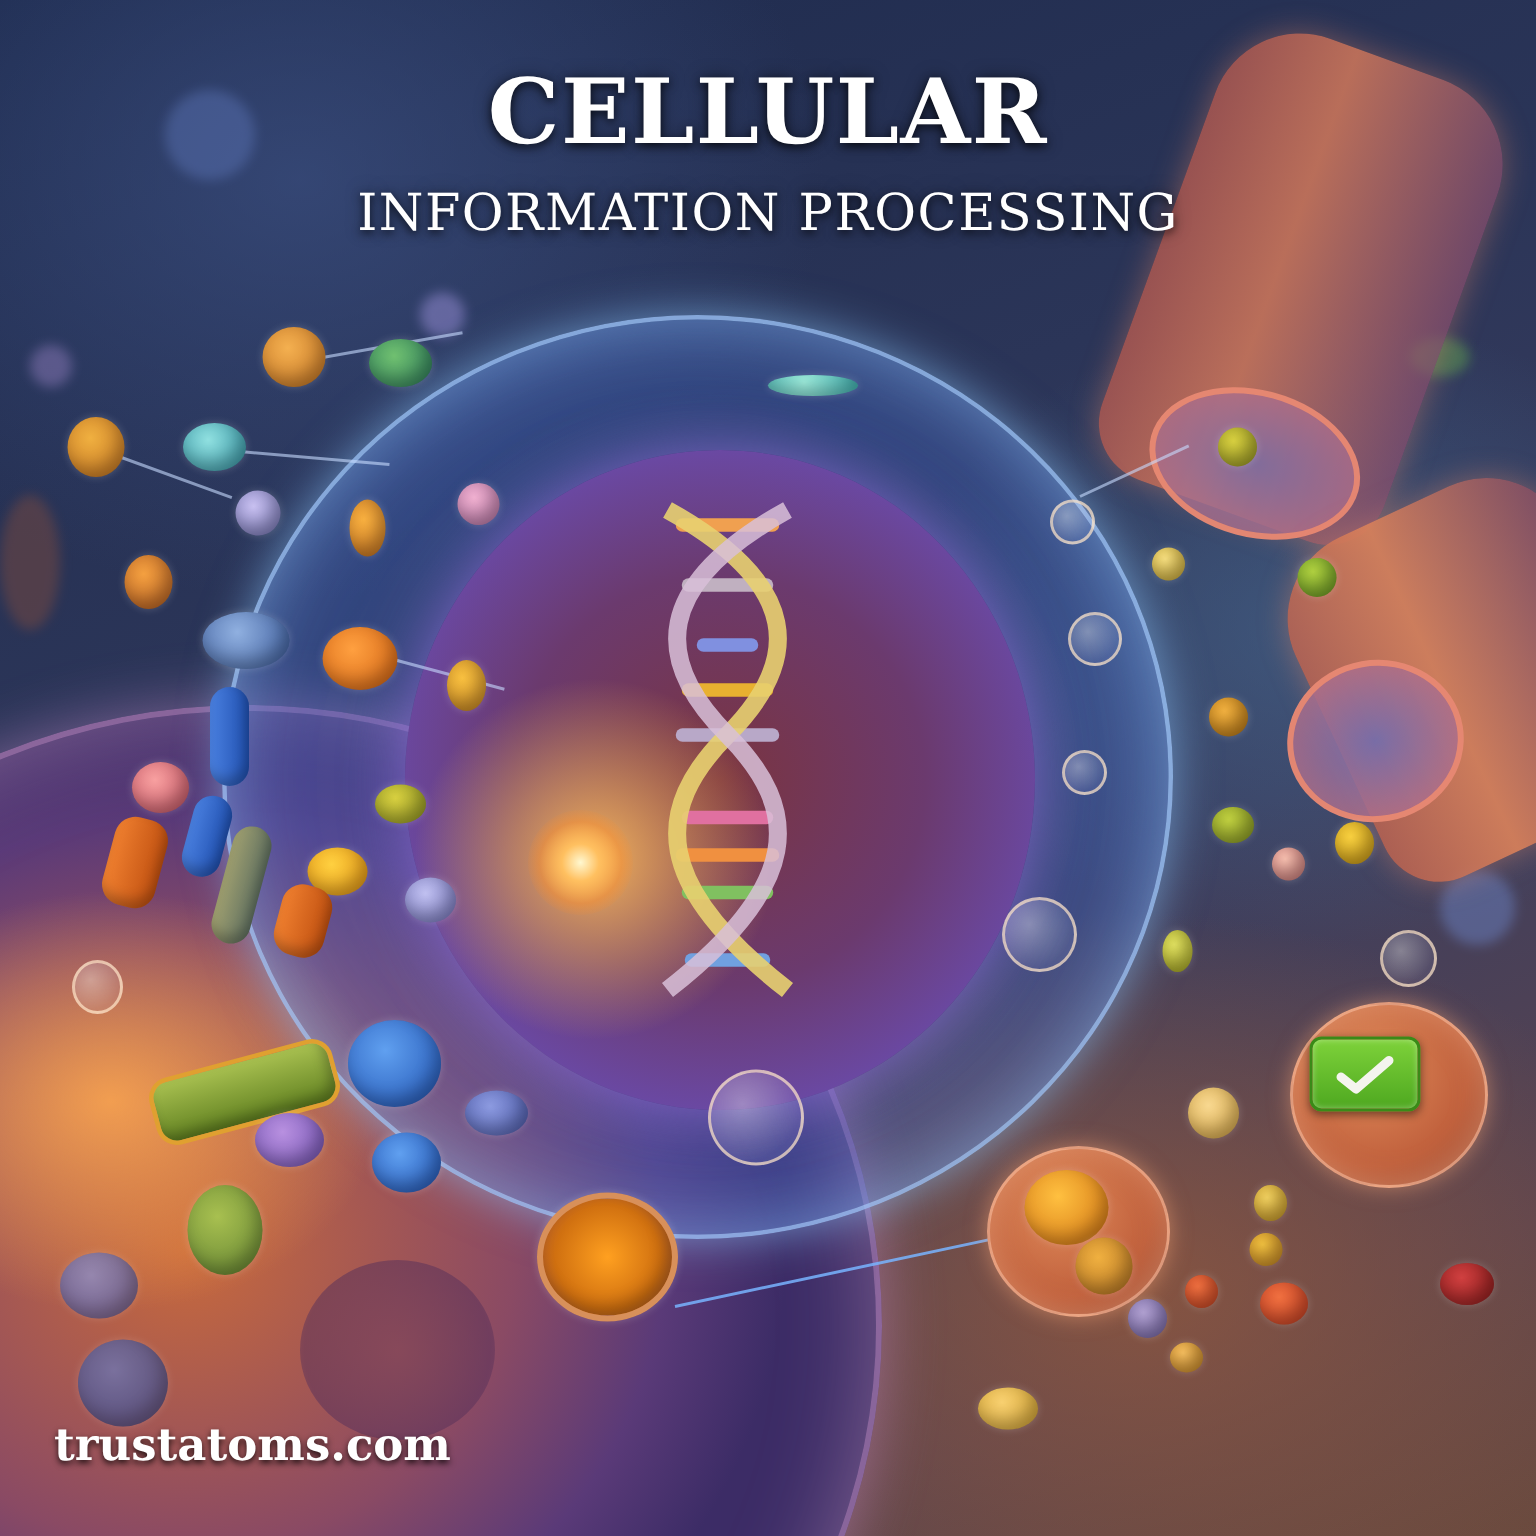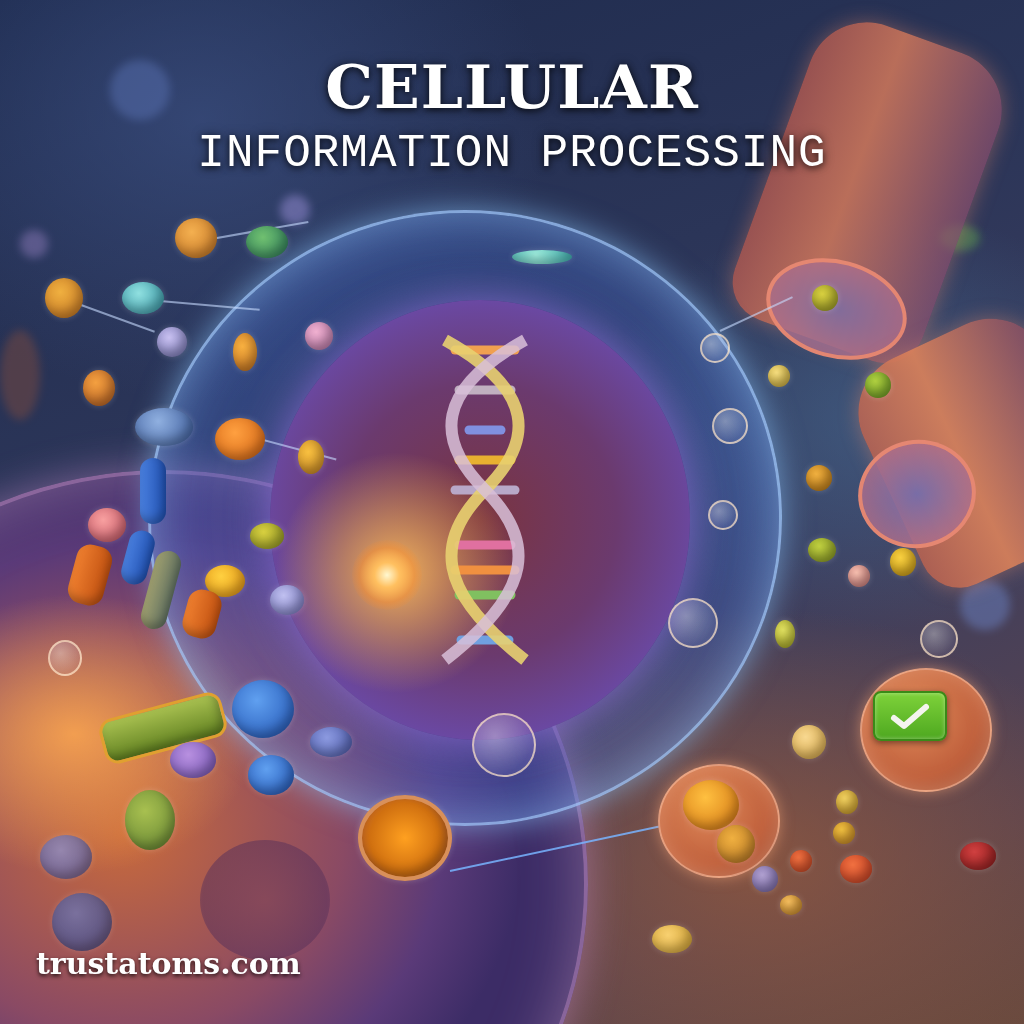--- a/index.html
+++ b/index.html
@@ -88,27 +88,27 @@
     .check-badge {
       position: absolute; left: 873px; top: 691px; width: 70px; height: 46px; border-radius: 8px;
       background: linear-gradient(180deg, #7ed23a, #4ea820);
       box-shadow: 0 2px 6px rgba(0,0,0,0.45), inset 0 0 4px rgba(255,255,255,0.4);
       border: 2px solid #3a8a18;
       display: flex; align-items: center; justify-content: center;
     }
 
     
     .title {
-      position: absolute; left: 0; top: 52px; width: 1024px; text-align: center; color: #ffffff;
+      position: absolute; left: 0; top: 40px; width: 1024px; text-align: center; color: #ffffff;
       font-family: "DejaVu Serif", "Liberation Serif", serif;
       text-shadow: 0 2px 6px rgba(0,0,0,0.7), 0 0 12px rgba(0,0,0,0.4);
       letter-spacing: 1px;
     }
     .title-line1 { font-size: 60px; line-height: 70px; font-weight: bold; }
-    .title-line2 { font-size: 46px; line-height: 64px; font-family: Liberation Mono, monospace; }
+    .title-line2 { font-size: 34px; line-height: 64px; }
 
     .watermark {
       position: absolute; left: 36px; top: 946px; color: #ffffff;
       font-family: "DejaVu Serif", "Liberation Serif", serif; font-weight: bold; font-size: 30px;
       text-shadow: 0 2px 4px rgba(0,0,0,0.8);
     }
   </style>
 </head>
 <body>
 

